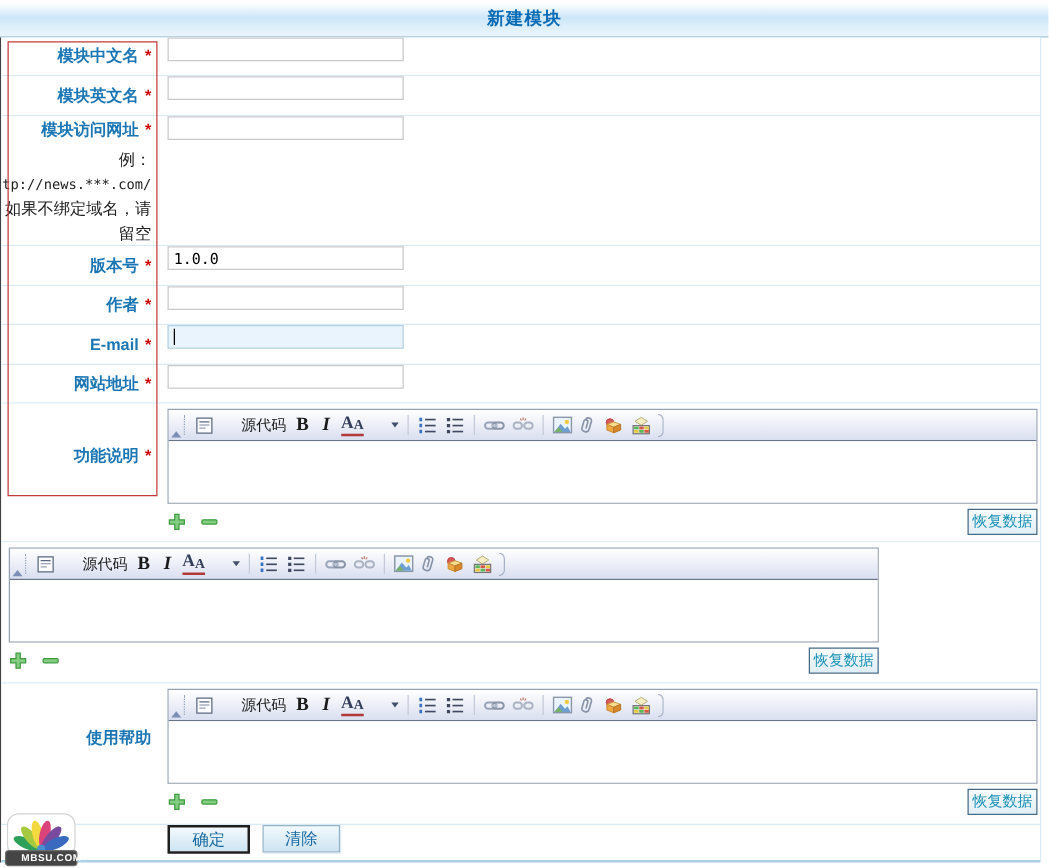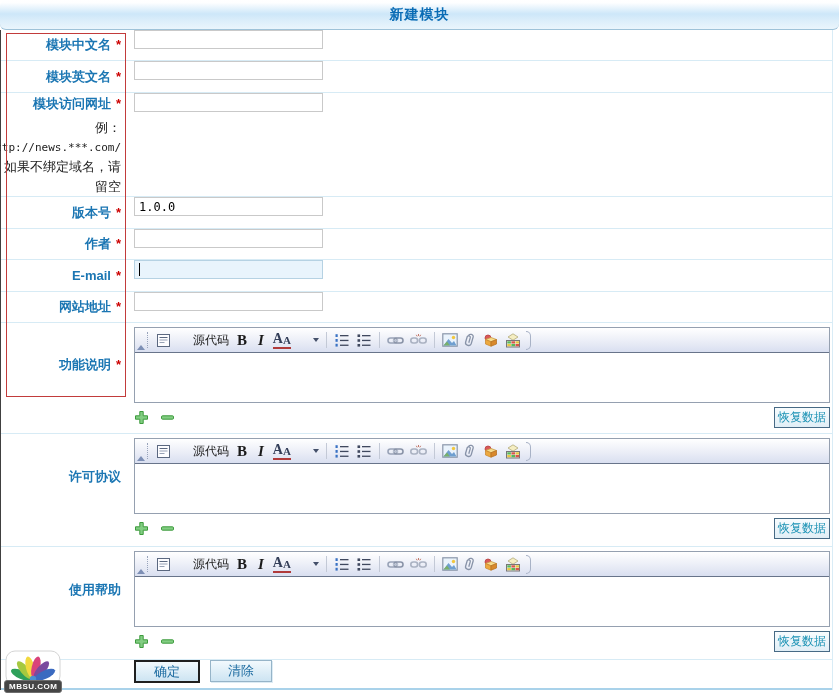--- a/index.html
+++ b/index.html
@@ -2,21 +2,21 @@
 <html><head>
 <meta charset="utf-8">
 <style>
   * { margin:0; padding:0; box-sizing:border-box; }
   body { background:#ffffff; font-family:"Liberation Sans", sans-serif; }
   .page { position:relative; width:839px; height:694px; background:#fff; overflow:hidden; }
 
   
   .header { height:30px; display:flex; align-items:center; justify-content:center;
             background:linear-gradient(180deg,#ffffff 0%,#fdfeff 10%,#cde7f9 48%,#dceefa 72%,#eaf5fc 100%);
-            border-bottom:1px solid #9ec2d8;border-radius:6px; }
+            border-bottom:1px solid #9ec2d8; }
   .header-title { color:#0a6cb5; font-weight:bold; font-size:14px; letter-spacing:1px; }
 
   
   .form-body { width:833px; border-left:1px solid #404040; border-right:1px solid #d9ecf6; }
   .row { display:flex; border-bottom:1px solid #d7ebf5; background:#fff; }
   .r31{height:31px} .r32{height:32px} .r104{height:104px} .r111{height:111px} .r113{height:113px}
 
   .label-cell { width:127px; display:flex; flex-direction:column; align-items:flex-end; justify-content:center; padding-right:7px; }
   .label-line { display:flex; align-items:baseline; }
   .lbl { color:#1b76b3; font-weight:bold; font-size:13px; white-space:nowrap; }
@@ -74,21 +74,21 @@
   .footer-row { height:30px; display:flex; border-bottom:2px solid #a9d2ea; background:#fff; }
   .ok-btn { margin-left:133px; width:66px; height:23px; cursor:pointer; font-size:13px; color:#19699f;
             background:linear-gradient(180deg,#f2f9fd,#cde4f2); border:2px solid #1f1f1f; font-family:"Liberation Sans",sans-serif; }
   .clear-btn { margin-left:10px; width:62px; height:22px; cursor:pointer; font-size:13px; color:#19699f;
                background:linear-gradient(180deg,#f2f9fd,#cde4f2); border:1px solid #96b4c8;
                box-shadow:1px 1px 0 #dcebf4; font-family:"Liberation Sans",sans-serif; }
 
   
   .logo { position:absolute; left:2px; bottom:1px; width:62px; display:flex; flex-direction:column; align-items:center; }
   .logo-label { margin-top:-6px; background:#454545; border:1px solid #6d6d6d; border-radius:3px; color:#fff;
-                font-size:8px; font-weight:bold; text-align:center; padding:1px 4px; width:58px; letter-spacing:0.5px; }
+                font-size:8px; font-weight:bold; text-align:center; padding:1px 12px; width:58px; letter-spacing:0.5px; }
 </style>
 </head>
 <body>
 
 <div class="page">
 
   <div class="header">
     <span class="header-title">新建模块</span>
   </div>
 
@@ -306,25 +306,20 @@
                   </svg>
       </span>
       <button class="restore-btn">恢复数据</button>
     </div>
   </div>
 </div>
         </div>
     </div>
 
     <div class="row r113">
-      <div class="label-cell ed-label">
-        <div class="label-line">
-          <span class="lbl">许可协议</span>
-        </div>
-      </div>
       <div class="field-cell ed-field">
           <div>
   <div class="editor-block">
     <div class="editor">
       <div class="toolbar">
         <span class="collapse-strip">
                     <span class="collapse-tri"></span>
                   </span>
         <span class="grip"></span>
         <span class="tbtn">

